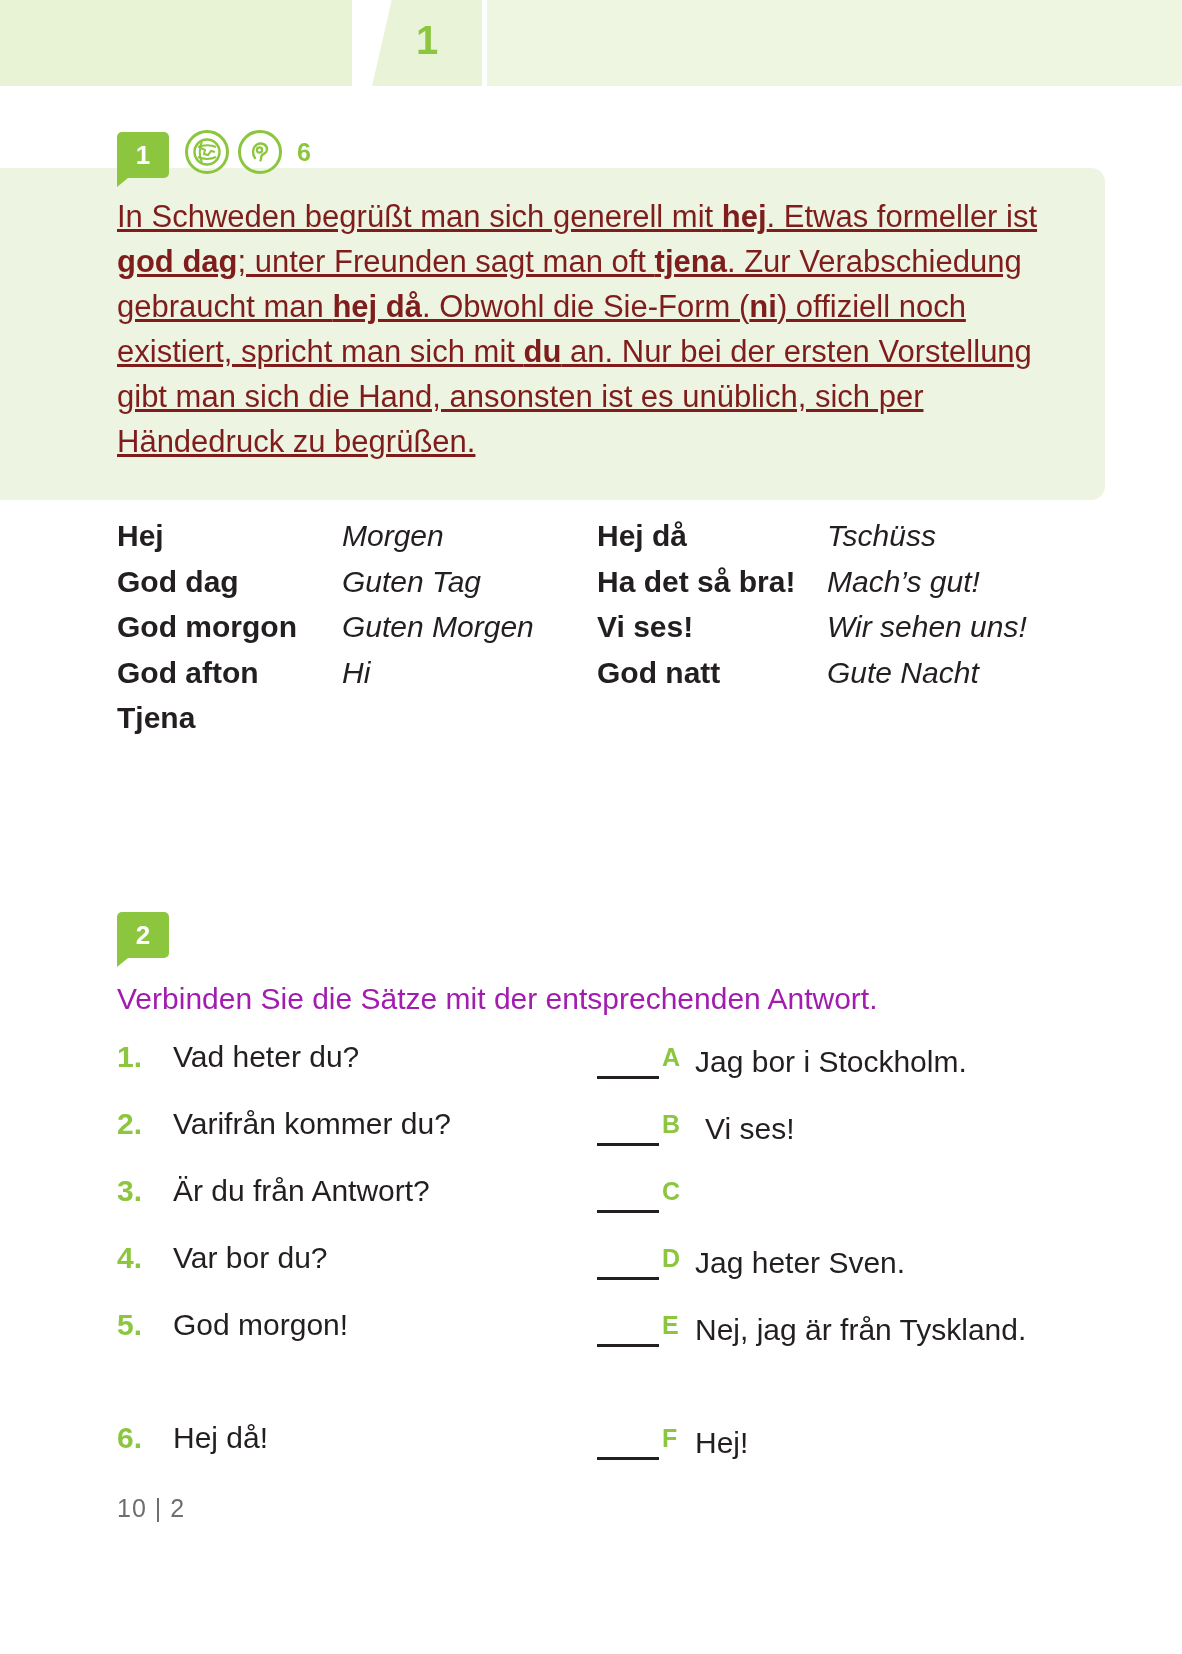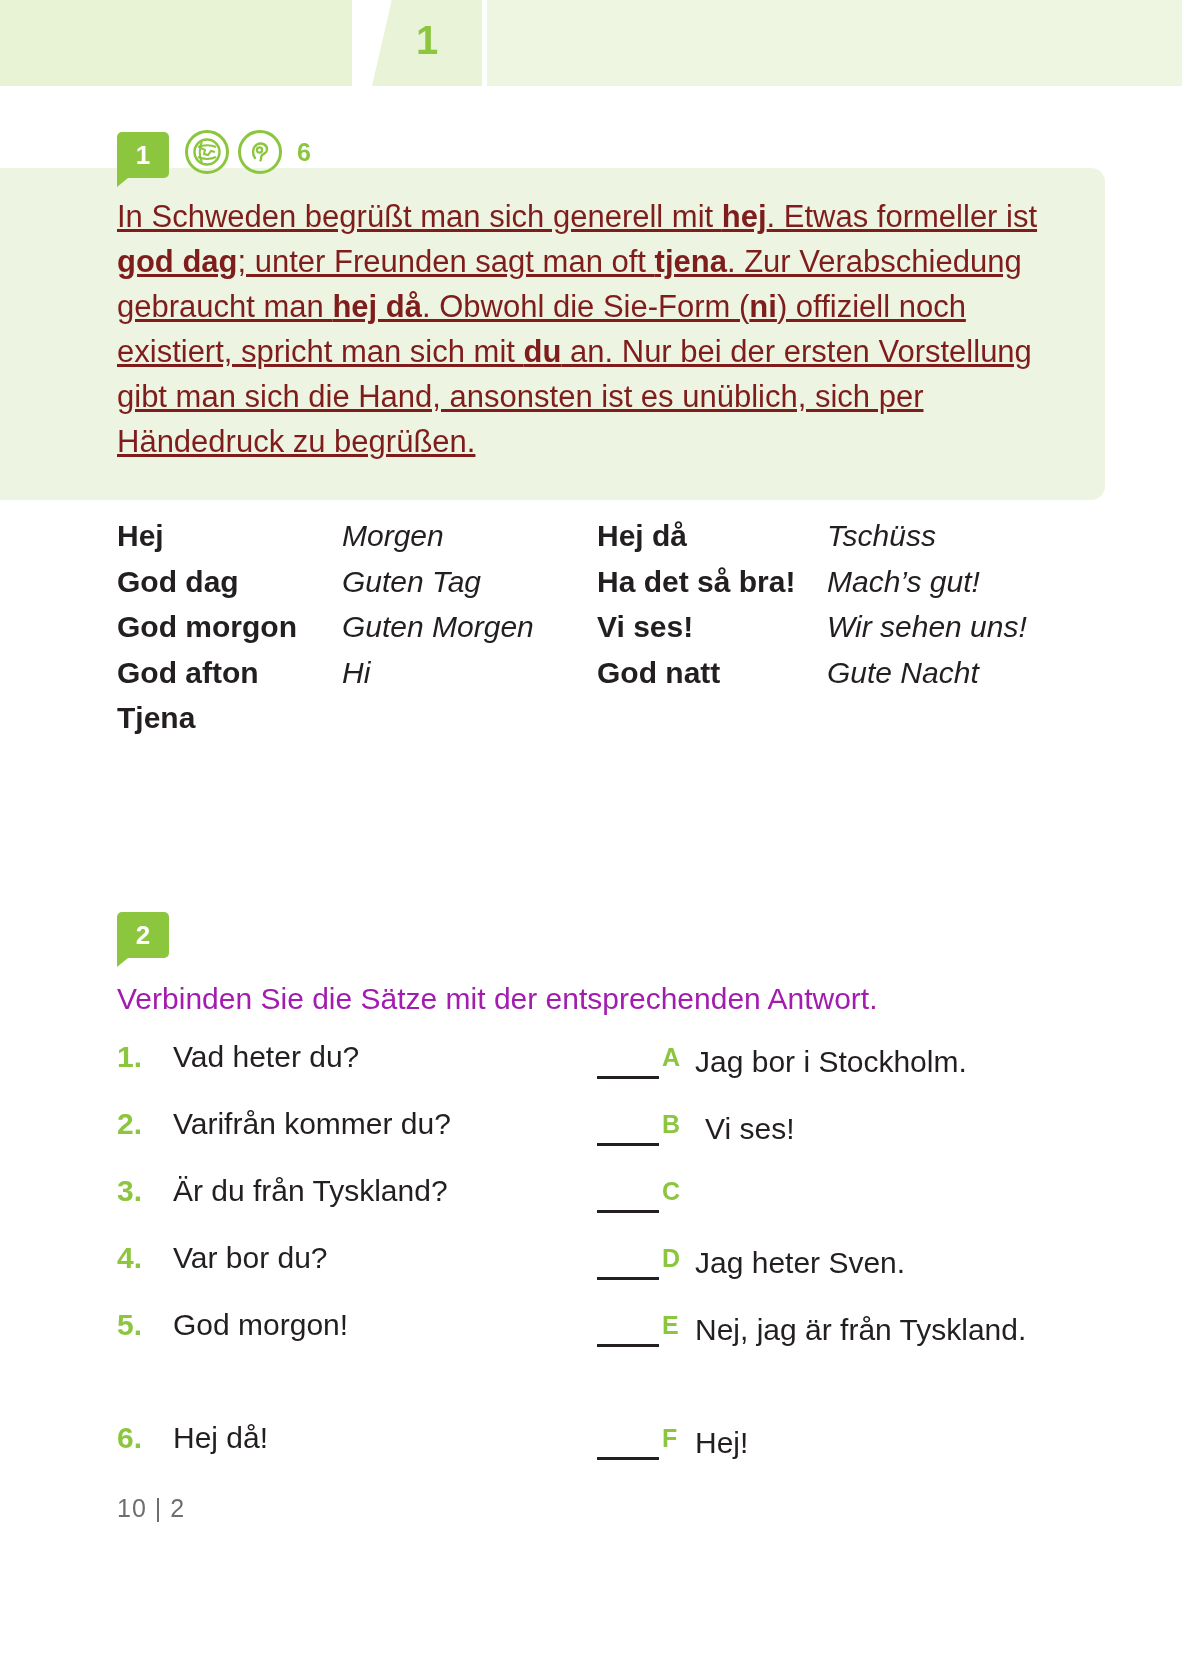--- a/index.html
+++ b/index.html
@@ -331,21 +331,21 @@
     </div>
     <div class="ex-row" style="min-height: 67px;">
       <div class="ex-num">2.</div>
       <div class="ex-q">Varifrån kommer du?</div>
       <div class="ex-blank"></div>
       <div class="ex-letter">B</div>
       <div class="ex-a indent">Vi ses!</div>
     </div>
     <div class="ex-row" style="min-height: 67px;">
       <div class="ex-num">3.</div>
-      <div class="ex-q">Är du från Tyskland?</div>
+      <div class="ex-q">Är du från Antwort?</div>
       <div class="ex-blank"></div>
       <div class="ex-letter">C</div>
     </div>
     <div class="ex-row" style="min-height: 67px;">
       <div class="ex-num">4.</div>
       <div class="ex-q">Var bor du?</div>
       <div class="ex-blank"></div>
       <div class="ex-letter">D</div>
       <div class="ex-a">Jag heter Sven.</div>
     </div>

